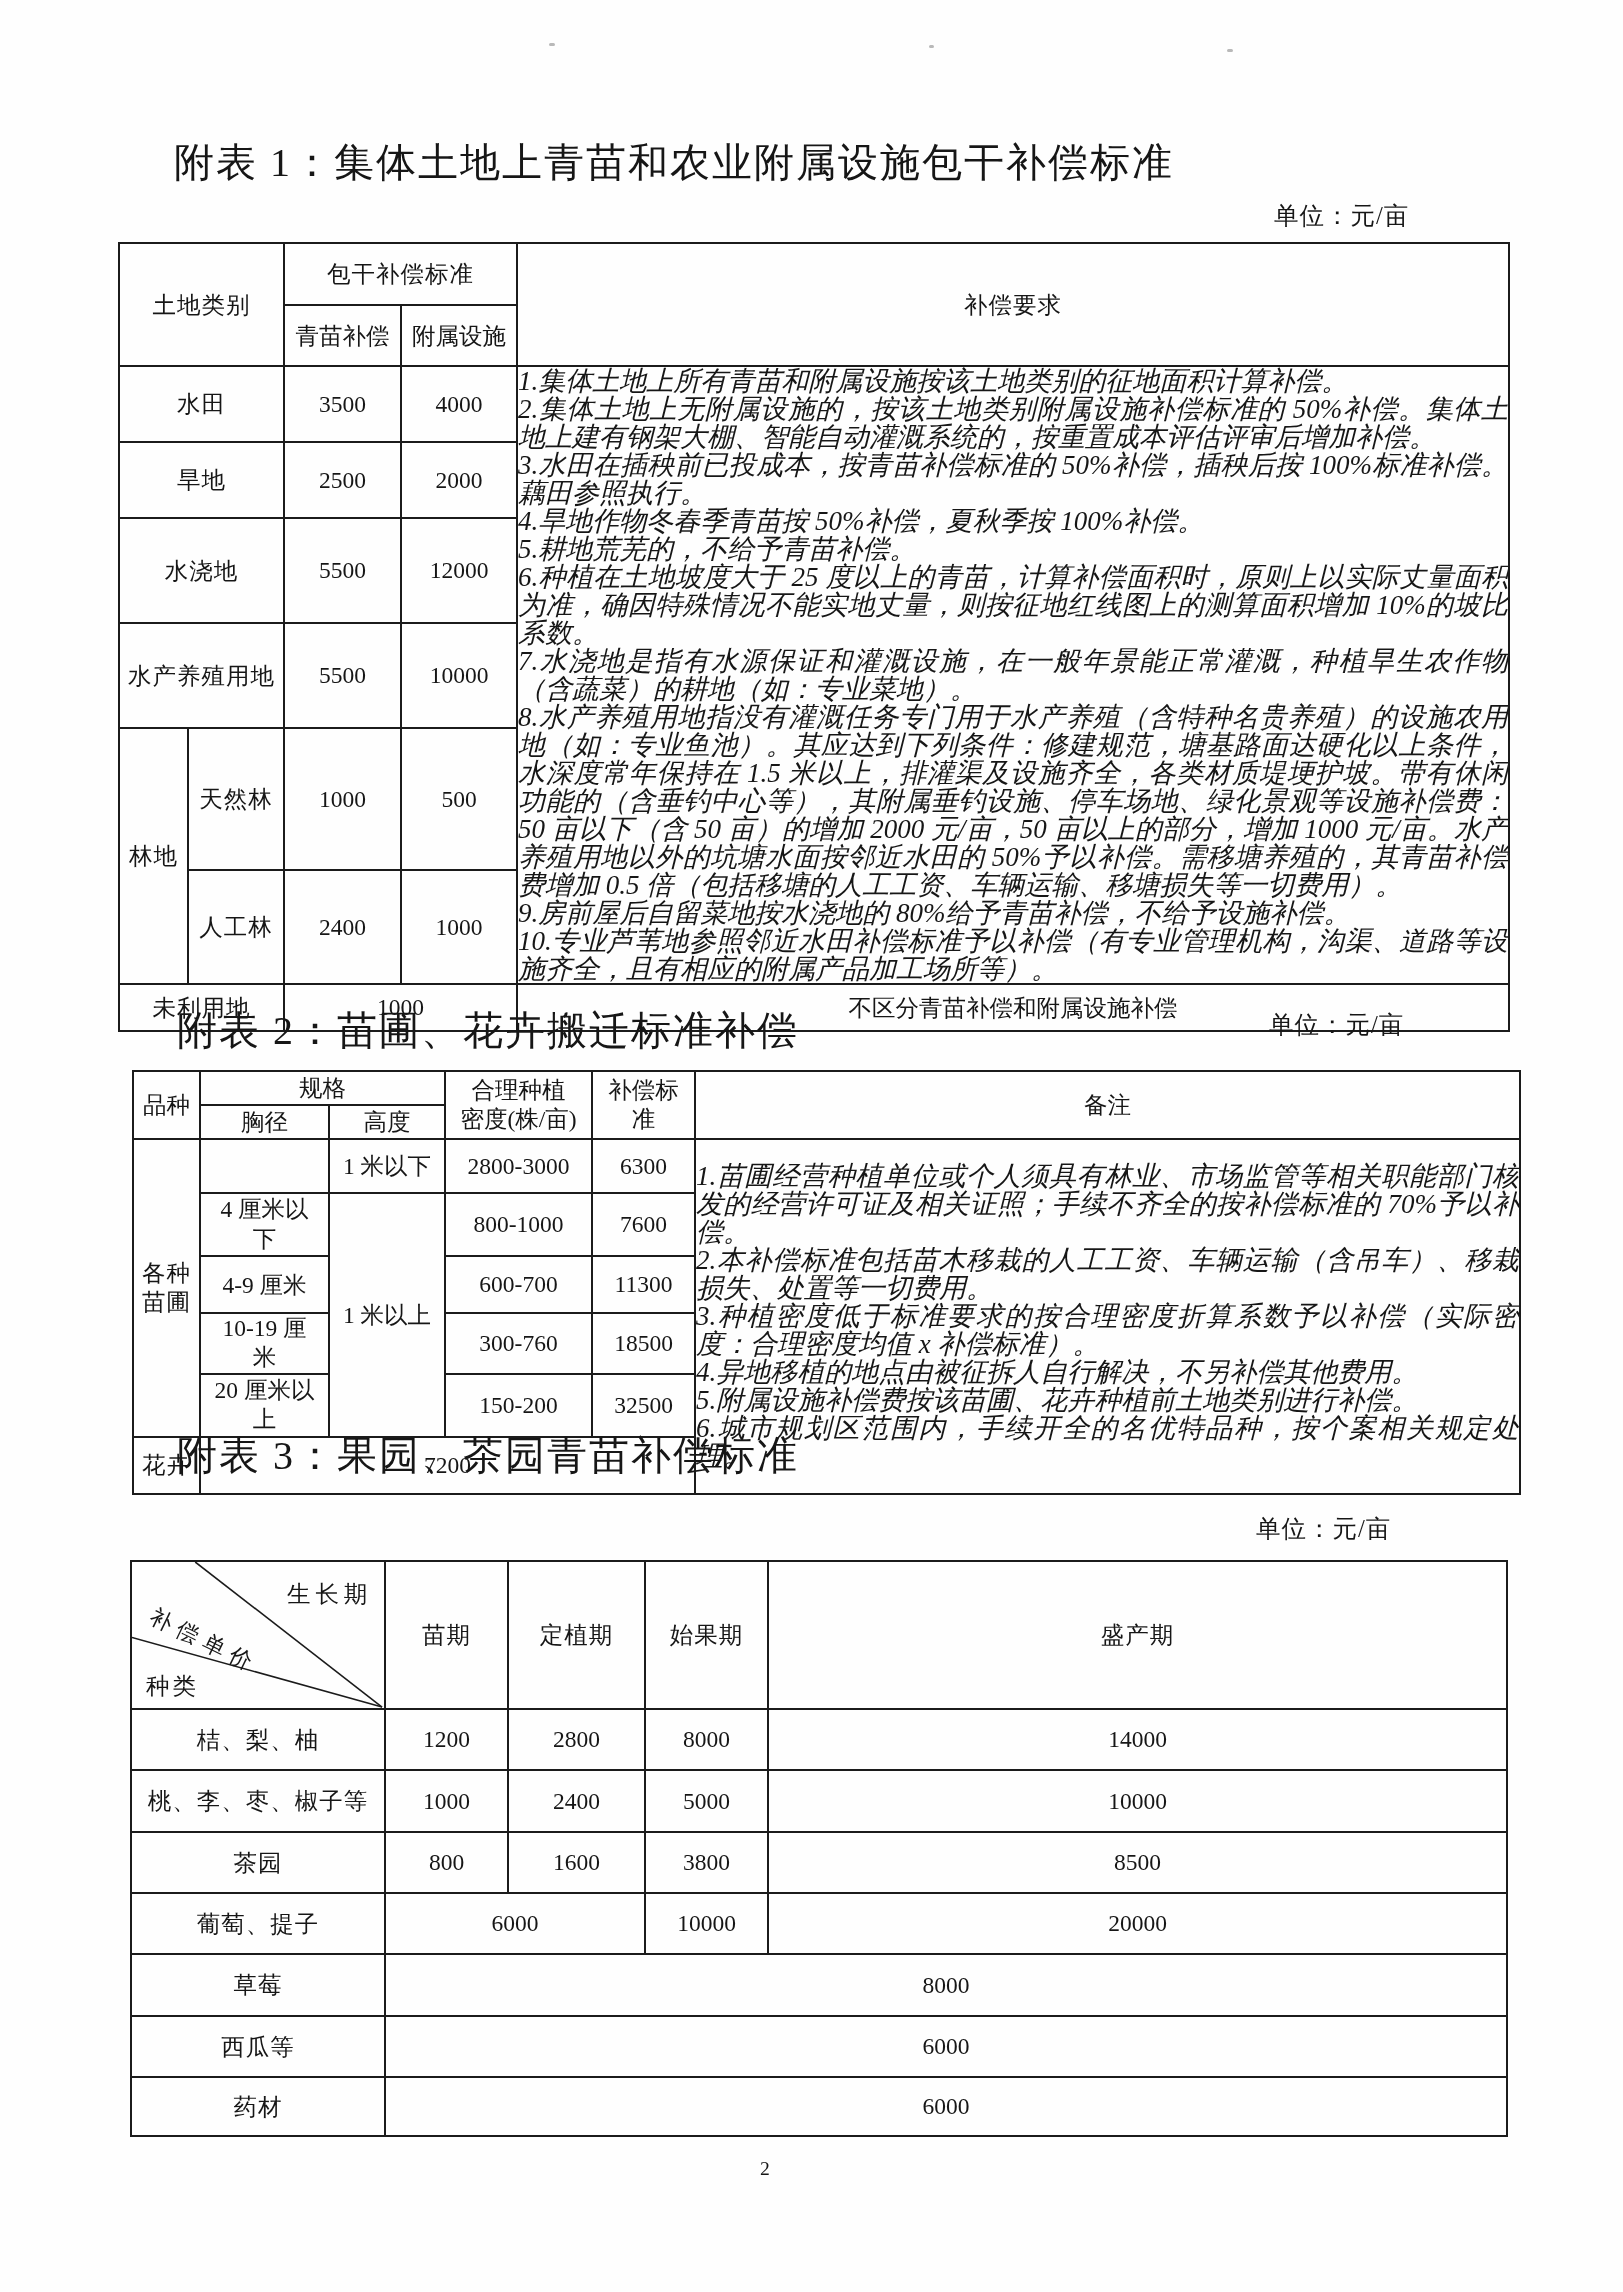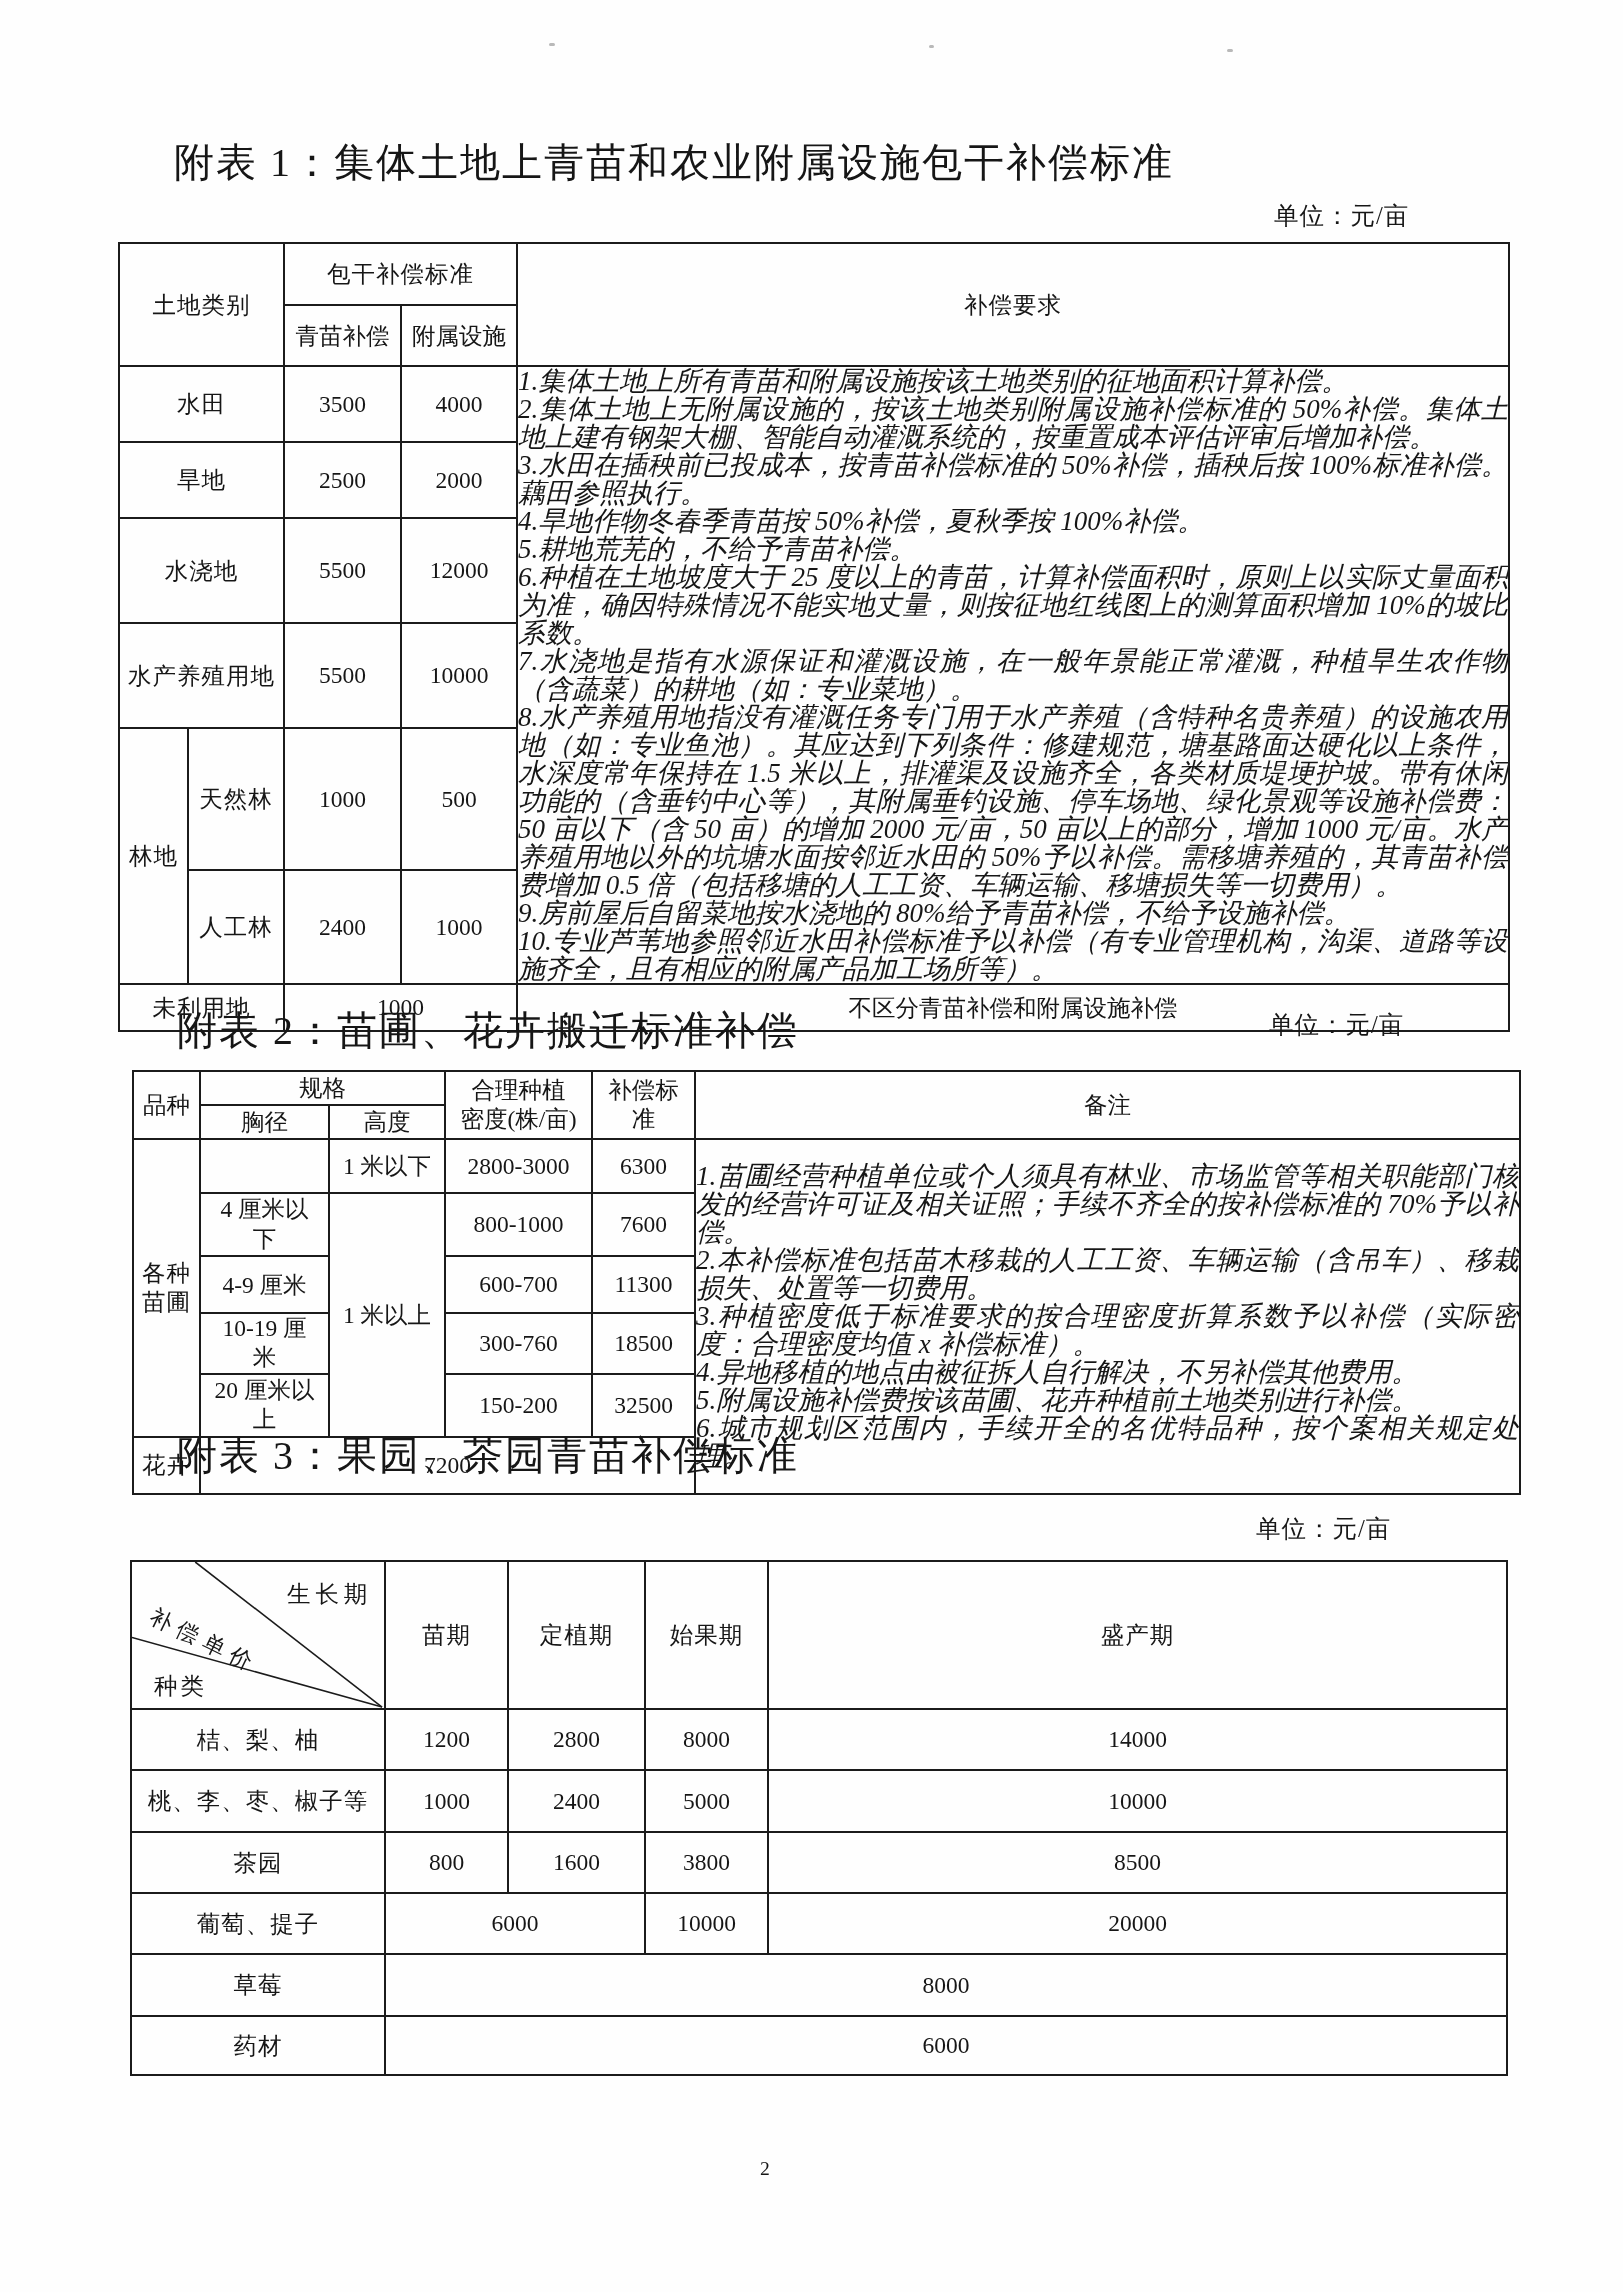--- a/index.html
+++ b/index.html
@@ -191,21 +191,21 @@
     </colgroup>
     <tbody>
         <tr style="height:148px">
       <td class="diag">
         <svg viewBox="0 0 255 147" preserveAspectRatio="none">
           <line x1="64" y1="0" x2="253" y2="146" stroke="#1b1b1b" stroke-width="1.6"></line>
           <line x1="0" y1="76" x2="253" y2="146" stroke="#1b1b1b" stroke-width="1.6"></line>
         </svg>
         <span class="corner-lab" style="left:155px;top:15.7px;letter-spacing:4.9px;">生长期</span>
         <span class="corner-lab" style="left:25.5px;top:39px;font-size:22.5px;letter-spacing:6.9px;transform:rotate(26deg);transform-origin:left top;">补偿单价</span>
-        <span class="corner-lab" style="left:22px;top:108px;letter-spacing:2.9px;">种类</span>
+        <span class="corner-lab" style="left:14px;top:108px;letter-spacing:2.9px;">种类</span>
       </td>
       <td class="lbl">苗期</td>
       <td class="lbl">定植期</td>
       <td class="lbl">始果期</td>
       <td class="lbl">盛产期</td>
     </tr>
     <tr style="height:61px">
       <td class="left-lbl">桔、梨、柚</td>
       <td>1200</td>
       <td>2800</td>
@@ -229,20 +229,24 @@
     <tr style="height:61px">
       <td class="left-lbl">葡萄、提子</td>
       <td colspan="2">6000</td>
       <td>10000</td>
       <td>20000</td>
     </tr>
     <tr style="height:62px">
       <td class="left-lbl">草莓</td>
       <td colspan="4">8000</td>
     </tr>
+    <tr style="height:61px">
+      <td class="left-lbl">西瓜等</td>
+      <td colspan="4">6000</td>
+    </tr>
     <tr style="height:59px">
       <td class="left-lbl">药材</td>
       <td colspan="4">6000</td>
     </tr>
   </tbody>
     </table>
 
   <div class="pagenum" style="left:760px;top:2158px;">2</div>
 </div>
 

